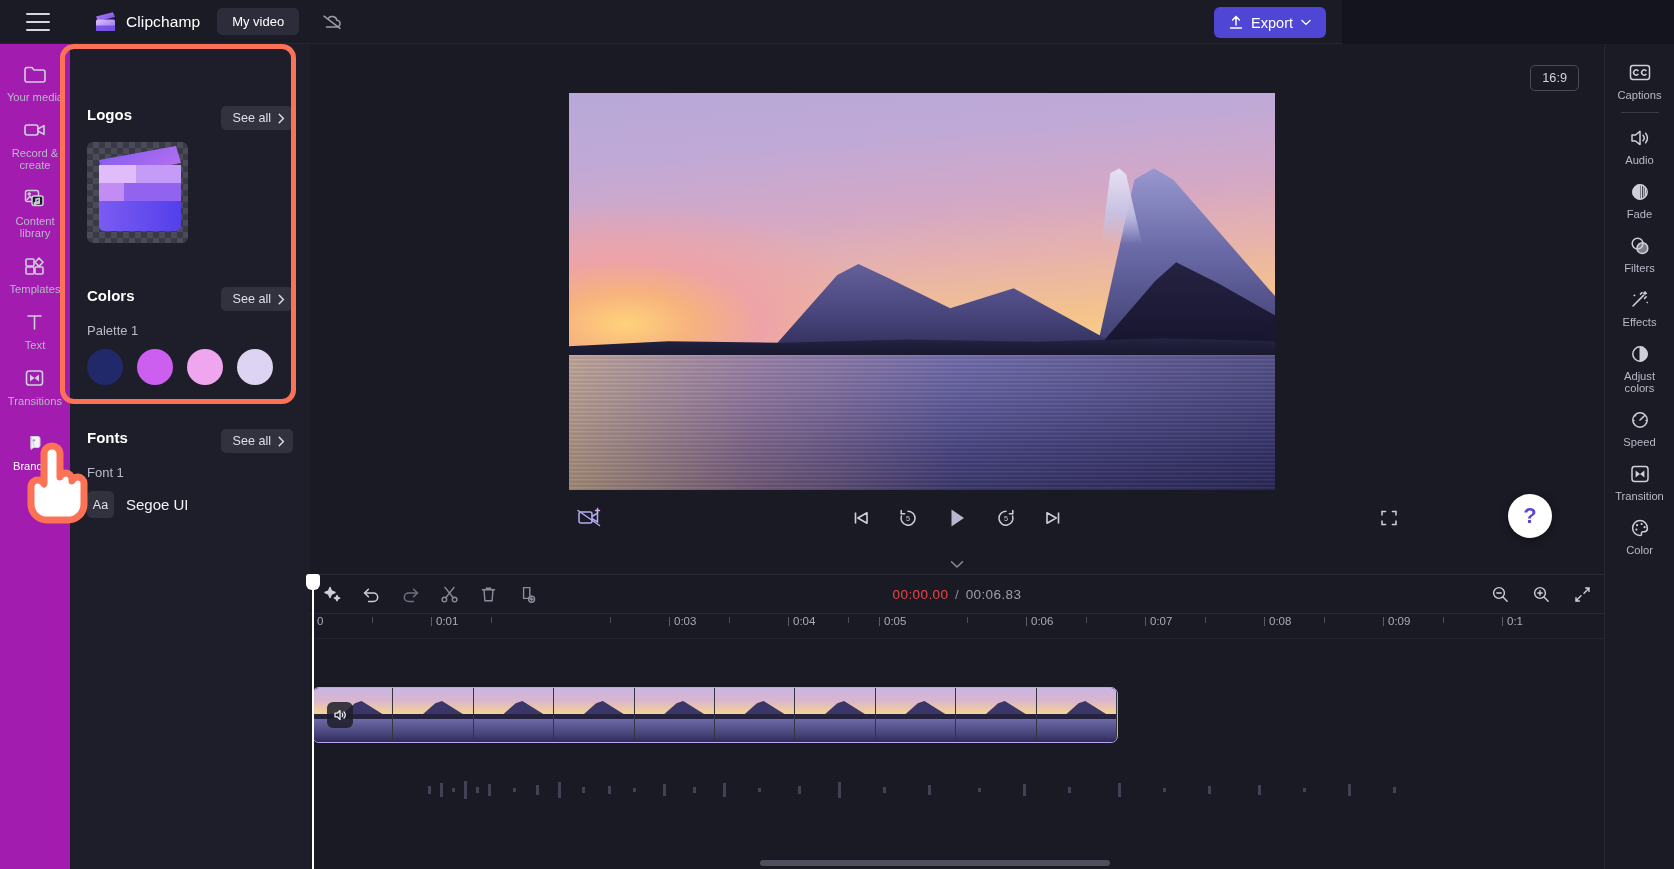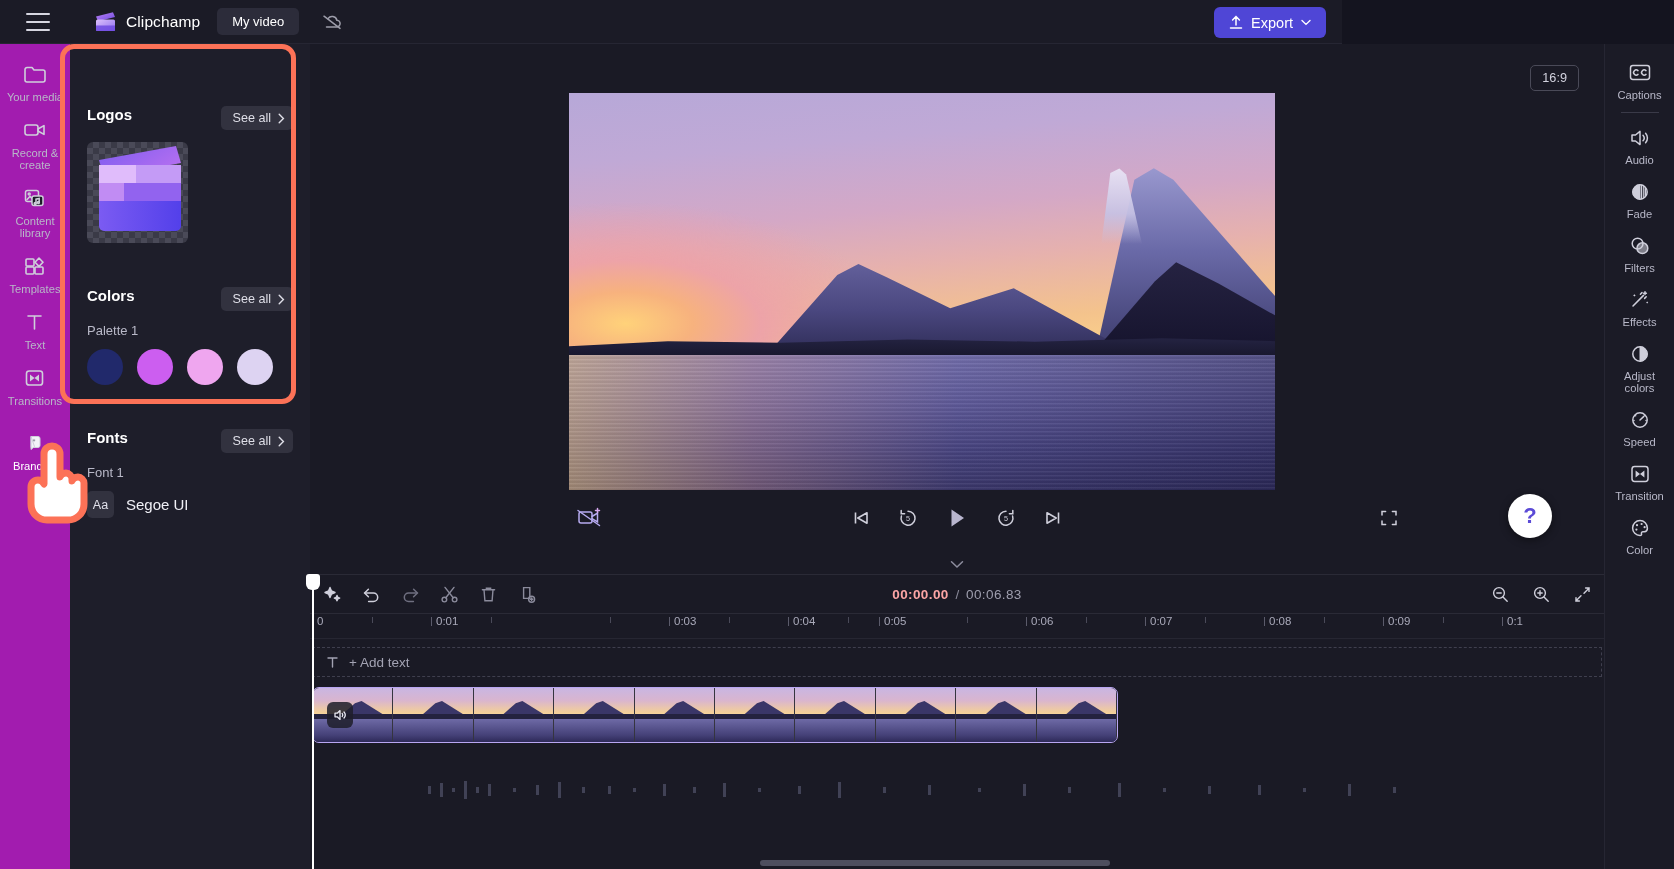--- a/index.html
+++ b/index.html
@@ -190,21 +190,21 @@
     position: absolute; left: 310px; top: 574px; right: 70px; bottom: 0;
     background: #1a1a25; border-top: 1px solid #2a2a36;
   }
   .tl-toolbar { position: relative; height: 38px; display: flex; align-items: center; }
   .tl-tools { display: flex; align-items: center; gap: 20px; padding-left: 13px; }
   .tl-tool { cursor: pointer; display: flex; }
   .tl-time {
     position: absolute; left: 0; right: 0; text-align: center; font-size: 13.5px;
     font-family: "Liberation Sans", sans-serif; pointer-events: none;
   }
-  .tl-time .cur { color: #fca5a5; font-weight: bold; letter-spacing: .4px; }
+  .tl-time .cur { color: #ef4444; font-weight: normal; letter-spacing: .4px; }
   .tl-time .sep { color: #8c8c9c; margin: 0 3px; }
   .tl-time .tot { color: #9e9eae; letter-spacing: .4px; }
   .tl-zoom { position: absolute; right: 12px; display: flex; gap: 22px; align-items: center; }
 
   .tl-ruler {
     position: relative; height: 26px; border-top: 1px solid #2a2a36;
     border-bottom: 1px solid #262632; overflow: hidden;
   }
   .tick { position: absolute; top: 3px; }
   .tick .bar { width: 1px; height: 9px; background: #5b5b6b; }
@@ -760,26 +760,20 @@
           <div class="bar"></div>
         </div>
         <div class="tick" style="left: 1192px;">
           <div class="bar"></div>
           <div class="txt">0:1</div>
         </div>
       </div>
 
     <div class="tl-tracks">
 
-      <div class="track-dashed track-text">
-        <svg width="15" height="15" viewBox="0 0 15 15" fill="none" stroke="#a3a3b3" stroke-width="1.4" stroke-linecap="round">
-          <path d="M3 3h9M7.5 3v9"></path>
-        </svg>
-        <span>+ Add text</span>
-      </div>
 
       <div class="clip" id="clip">
           <div class="frame">
             <div class="f-sky"></div>
             <div class="f-mtn"></div>
             <div class="f-ridge"></div>
             <div class="f-water"></div>
           </div>
           <div class="frame">
             <div class="f-sky"></div>

